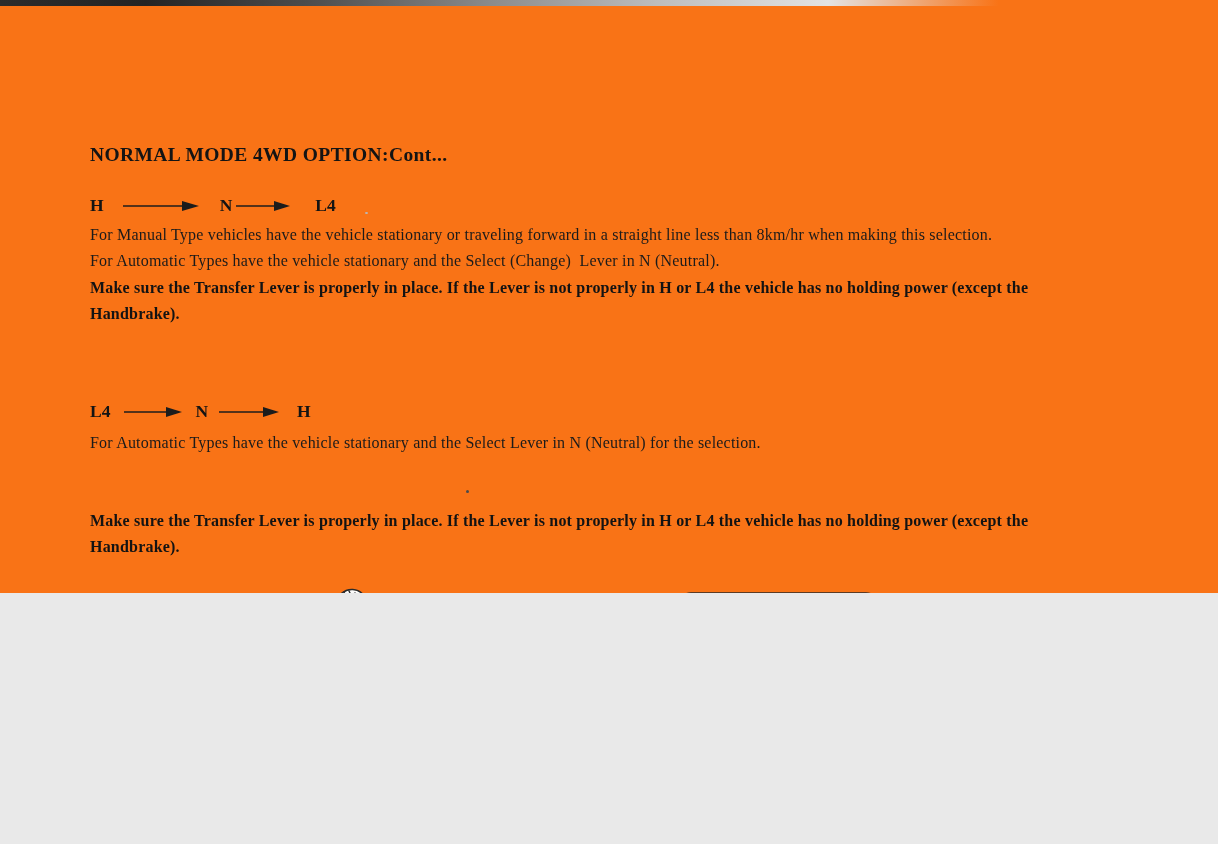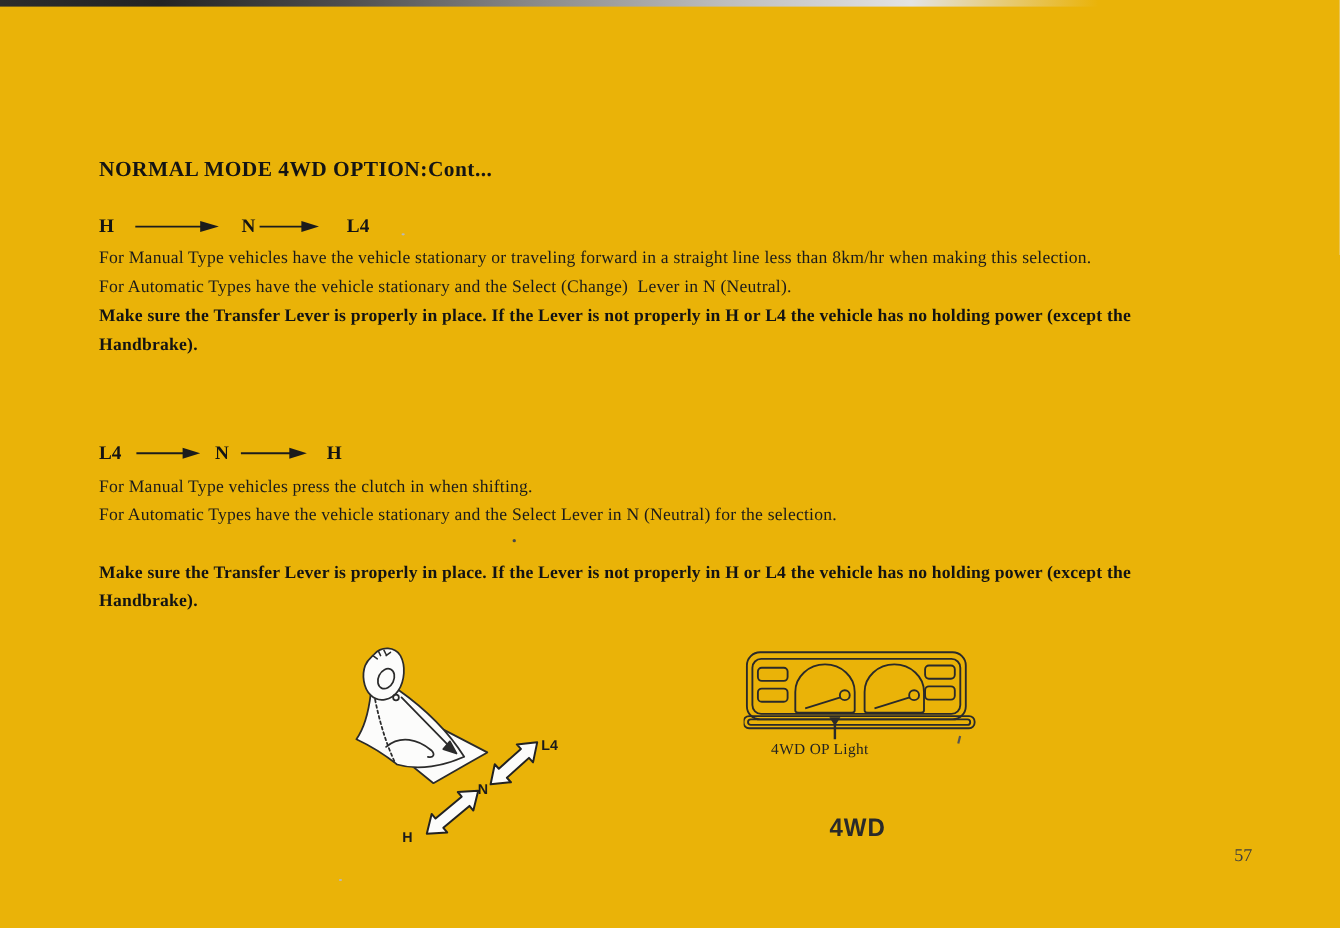--- a/index.html
+++ b/index.html
@@ -1,18 +1,18 @@
 <!DOCTYPE html>
 <html><head>
 <meta charset="utf-8">
 <style>
   html,body{margin:0;padding:0;background:#e9e9e9;}
   .page{
-    position:relative; width:1218px; height:844px; overflow:hidden;
-    background:#eab308; font-family:"Liberation Serif", serif; color:#1b1b1b;
+    position:relative; width:1218px; height:593px; overflow:hidden;
+    background:#f97316; font-family:"Liberation Serif", serif; color:#1b1b1b;
   }
   .scan-edge{
     position:absolute; top:0; left:0; width:100%; height:6px;
     background:linear-gradient(90deg,#2c2c2c 0%,#242424 12%,#4f4f4f 26%,#8a8a8a 40%,#bdbdbd 54%,#e3e3e3 68%,rgba(240,240,240,0) 82%);
   }
   .heading{
     position:absolute; left:90px; top:144px;
     font-size:19.5px; font-weight:bold; letter-spacing:0.4px; color:#141414;
   }
   .seq-row{
@@ -83,21 +83,20 @@
     </svg>
     <span>N</span>
     <svg width="62" height="14" style="margin:0 17px 0 10px;">
       <line x1="1" y1="7" x2="48" y2="7" stroke="#1c1c1c" stroke-width="1.7"></line>
       <polygon points="61,7 45,2 45,12" fill="#1c1c1c"></polygon>
     </svg>
     <span>H</span>
   </div>
 
   <div class="text-block" style="top:430px;">
-    <span class="para">For Manual Type vehicles press the clutch in when shifting.</span>
     <span class="para">For Automatic Types have the vehicle stationary and the Select Lever in N (Neutral) for the selection.</span>
   </div>
 
   <div class="text-block" style="top:508px;">
     <span class="warn">Make sure the Transfer Lever is properly in place. If the Lever is not properly in H or L4 the vehicle has no holding power (except the Handbrake).</span>
   </div>
 
   <svg class="fig" style="left:318px; top:582px;" width="210" height="200" viewBox="0 0 210 200">
     <g fill="none" stroke="#2b2b2b" stroke-width="1.6" stroke-linejoin="round" stroke-linecap="round">
       <path d="M18,83 L48,62 L125,102 L76,130 Z" fill="#fcfcfb"></path>

